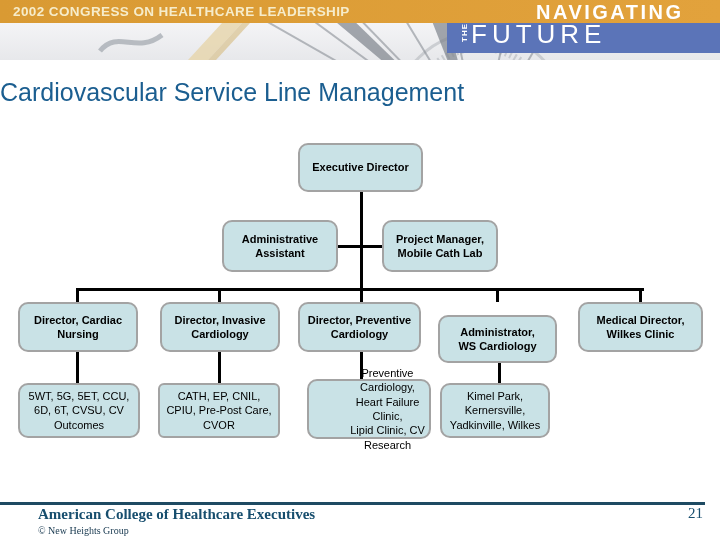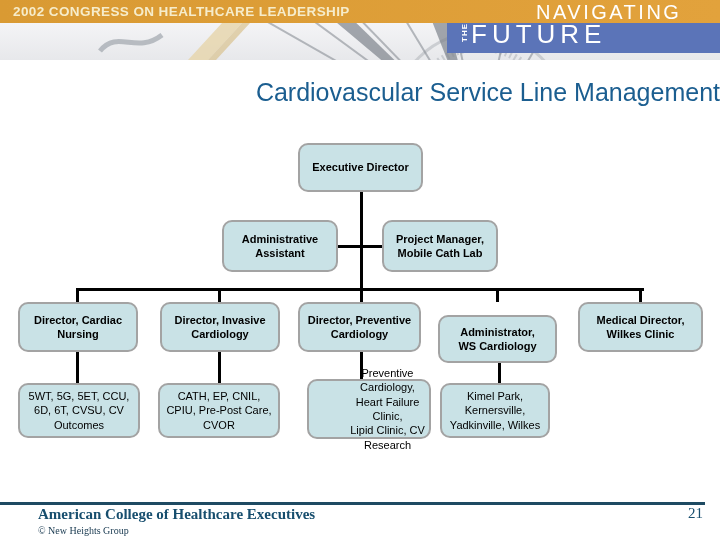--- a/index.html
+++ b/index.html
@@ -10,30 +10,30 @@
 
   
   .header { position:absolute; left:0; top:0; width:720px; height:60px; }
   .gold-band { position:absolute; left:0; top:0; width:720px; height:23px;
     background:linear-gradient(90deg, #d99a33, var(--gold,#e2a23c)); }
   .congress-text { position:absolute; left:13px; top:0; height:23px; line-height:23px;
     color:#f6ecca; font-size:13.5px; font-weight:bold; letter-spacing:.4px; white-space:nowrap; }
   .header-photo { position:absolute; left:0; top:23px; width:720px; height:37px;
     background:linear-gradient(180deg,#f4f4f6,#e7e8eb); }
   .navigating-text { position:absolute; left:536px; top:0; height:23px; line-height:24px;
-    color:#fff; font-size:20px; letter-spacing:2.5px; white-space:nowrap; }
+    color:#fff; font-size:20px; letter-spacing:2.5px; white-space:nowrap;font-weight:bold; }
   .future-box { position:absolute; left:447px; top:23px; width:273px; height:30px;
     background:var(--logo-blue,#5b74b8); display:flex; align-items:flex-start; padding-left:14px;
     box-sizing:border-box; }
   .the-text { color:#fff; font-size:8px; font-weight:bold; letter-spacing:1px;
     writing-mode:vertical-rl; transform:rotate(180deg); line-height:1; margin-right:2px; }
   .future-text { color:#fff; font-size:26px; letter-spacing:5px; line-height:1; margin-top:-2px; }
 
   
-  .slide-title { position:absolute; left:0; top:78px; width:720px; text-align:right;
+  .slide-title { position:absolute; left:0; top:78px; width:720px; text-align:left;
     color:var(--title-blue,#1b5e90); font-size:25px; }
 
   
   .node { position:absolute; background:var(--node-fill,#c9e2e6); border:2px solid #a3a3a3;
     border-radius:10px; display:flex; align-items:center; justify-content:center;
     text-align:center; font-size:11px; font-weight:bold; line-height:1.3;
     white-space:pre-line; color:#000; box-sizing:border-box; padding:2px 3px; }
   .node.leaf { font-weight:normal; }
   .cline { position:absolute; background:#000; }
 
@@ -107,21 +107,21 @@
 Cardiology</div>
     <div class="node" style="left:298px;top:302px;width:123px;height:50px;">Director, Preventive
 Cardiology</div>
     <div class="node" style="left:438px;top:315px;width:119px;height:48px;">Administrator,
 WS Cardiology</div>
     <div class="node" style="left:578px;top:302px;width:125px;height:50px;">Medical Director,
 Wilkes Clinic</div>
     <div class="node leaf" style="left:18px;top:383px;width:122px;height:55px;">5WT, 5G, 5ET, CCU,
 6D, 6T, CVSU, CV
 Outcomes</div>
-    <div class="node leaf" style="left:158px;top:383px;width:122px;height:55px;">CATH, EP, CNIL,
+    <div class="node leaf" style="left:158px;top:383px;width:122px;height:55px;border-radius:6px;">CATH, EP, CNIL,
 CPIU, Pre-Post Care,
 CVOR</div>
     <div class="node leaf" style="left:307px;top:379px;width:124px;height:60px;padding-left:40px;">Preventive Cardiology,
 Heart Failure Clinic,
 Lipid Clinic, CV
 Research</div>
     <div class="node leaf" style="left:440px;top:383px;width:110px;height:55px;">Kimel Park,
 Kernersville,
 Yadkinville, Wilkes</div>
   </div>

